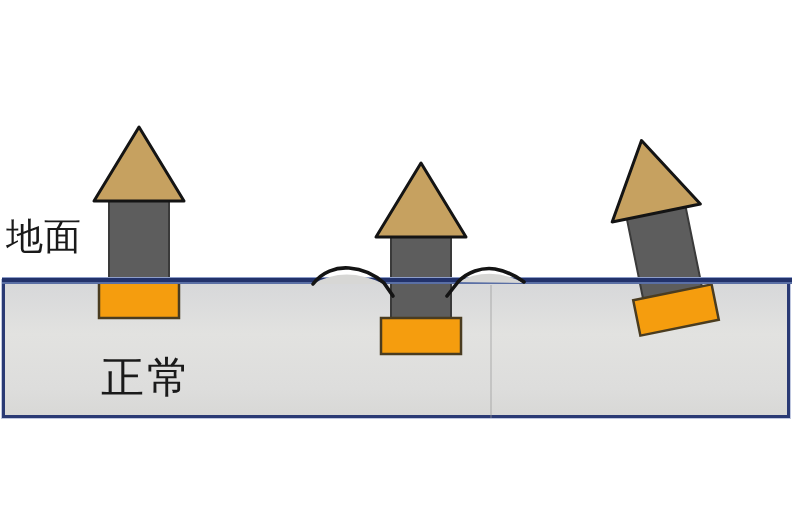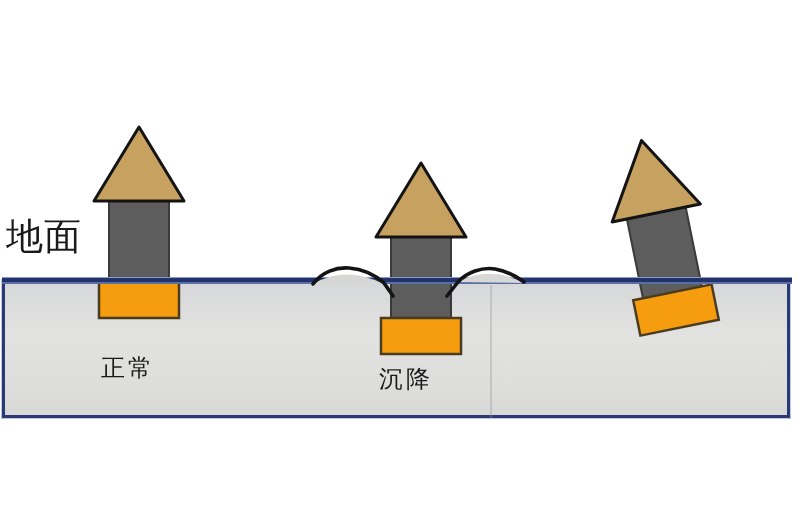--- a/index.html
+++ b/index.html
@@ -30,21 +30,21 @@
   .a2{left:374px;top:132px;}
   .a3{left:629px;top:106px;transform:rotate(-11.5deg);transform-origin:47px 176px;}
   
   .ground-line{
     position:absolute;left:2px;top:249px;width:790px;height:7px;
     background:linear-gradient(180deg,#8e9ec9 0%,#8e9ec9 16%,#22326b 16%,#22326b 72%,#5a6fa5 72%,#5a6fa5 100%);
   }
   .bumps{position:absolute;left:300px;top:236px;width:240px;height:48px;overflow:visible;}
   
   .lbl{
-    position:absolute;color:#1a1a1a;font-size:24px;font-weight:400;
+    position:absolute;color:#1a1a1a;font-size:43px;font-weight:400;
     letter-spacing:3px;white-space:nowrap;line-height:1;
   }
   .lbl-ground{left:6px;top:190px;font-size:37px;letter-spacing:1px;}
   .lbl-normal{left:101px;top:328px;}
   .lbl-settle{left:379px;top:339px;}
   .lbl-tilt{left:645px;top:339px;}
 </style>
 </head>
 <body>
 
@@ -76,15 +76,14 @@
 
   <svg class="bumps" viewBox="0 0 240 48">
     <path d="M 13,20 Q 45,1 84,20 Z" stroke="none" fill="#d7d7d5"></path>
     <path d="M 157,18 Q 190,1 224,19 Z" stroke="none" fill="#d7d7d5"></path>
     <path d="M 13,20 C 22,8 36,3 49,4 C 62,5 74,10 84,19 L 93,32" fill="none" stroke-width="3.6" stroke-linecap="round" stroke-linejoin="round" stroke="#141414"></path>
     <path d="M 147,32 L 158,18 C 167,8 182,3 195,5 C 206,7 216,12 224,18" fill="none" stroke-width="3.6" stroke-linecap="round" stroke-linejoin="round" stroke="#141414"></path>
   </svg>
 
   <div class="lbl lbl-ground">地面</div>
   <div class="lbl lbl-normal">正常</div>
-  <div class="lbl lbl-settle">沉降</div>
 
 </div>
 
 </body></html>

